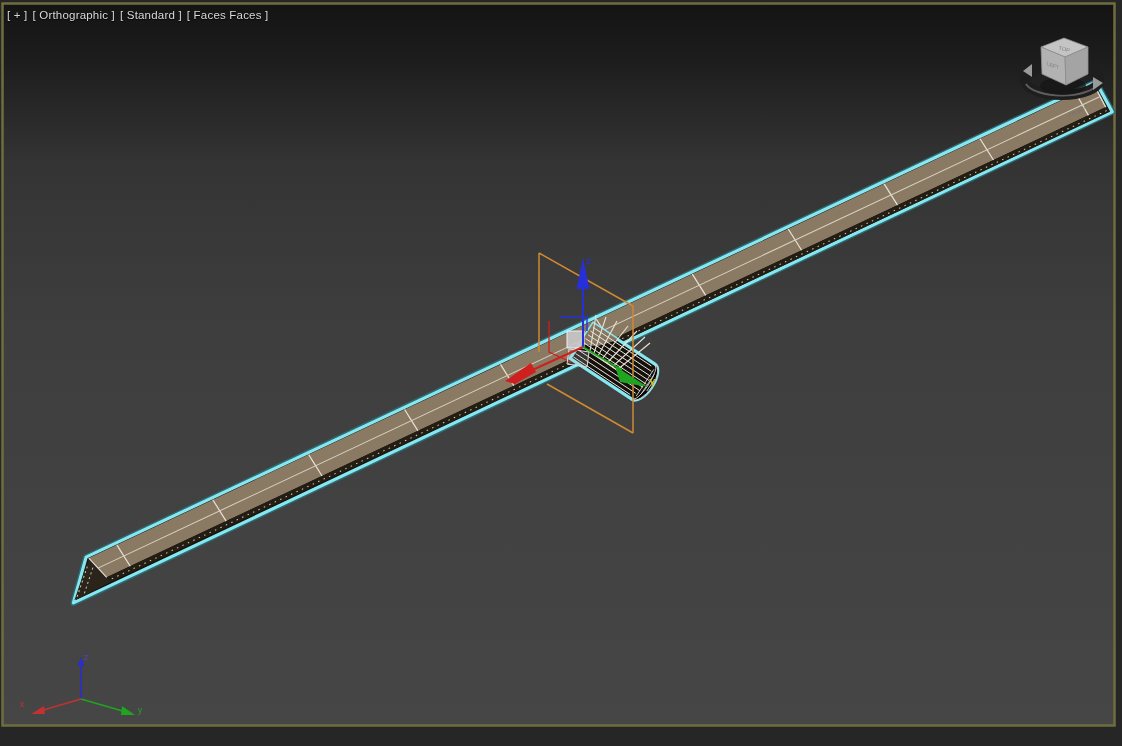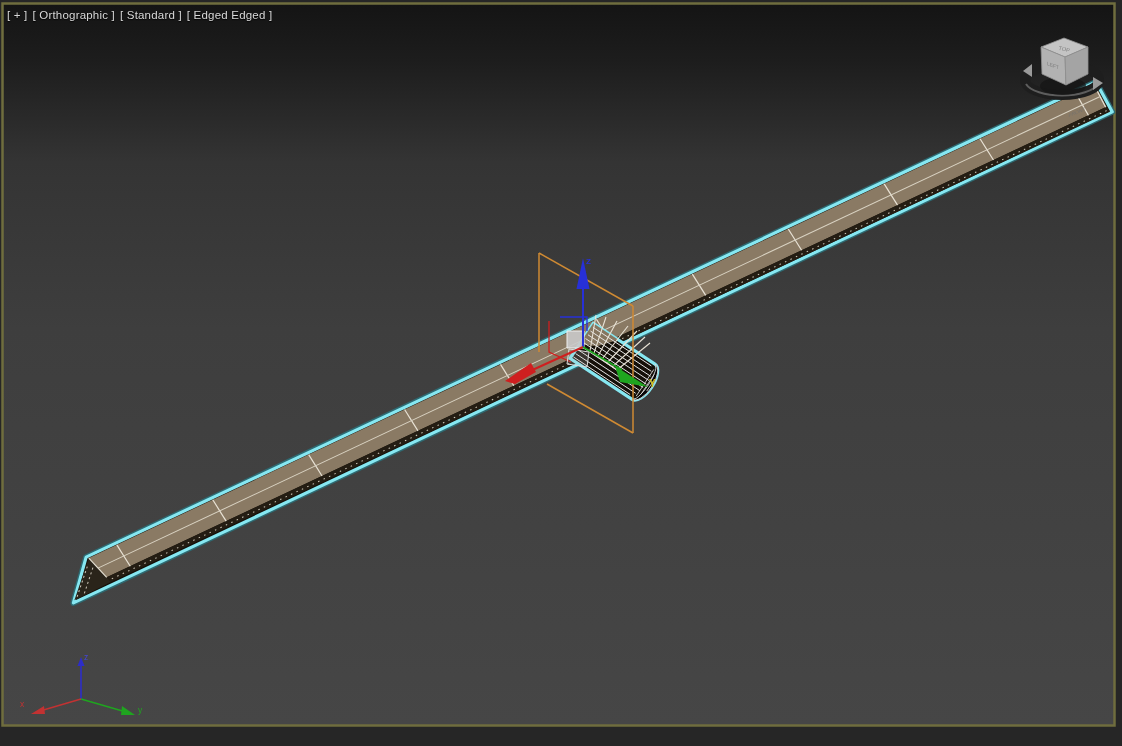--- a/index.html
+++ b/index.html
@@ -158,15 +158,15 @@
     <line x1="81" y1="699" x2="126" y2="712" stroke="#1fa51f" stroke-width="1.6"></line>
     <polygon points="135,715 122,706 121,715" fill="#1fa51f"></polygon>
     <text x="138" y="713" font-size="8.5" fill="#1fa51f">y</text>
   </g>
 </svg>
 
 <div id="vplabel">
   <span>[ + ]</span>
   <span>[ Orthographic ]</span>
   <span>[ Standard ]</span>
-  <span>[ Edged Edged ]</span>
+  <span>[ Faces Faces ]</span>
 </div>
 </div>
 
 </body></html>

